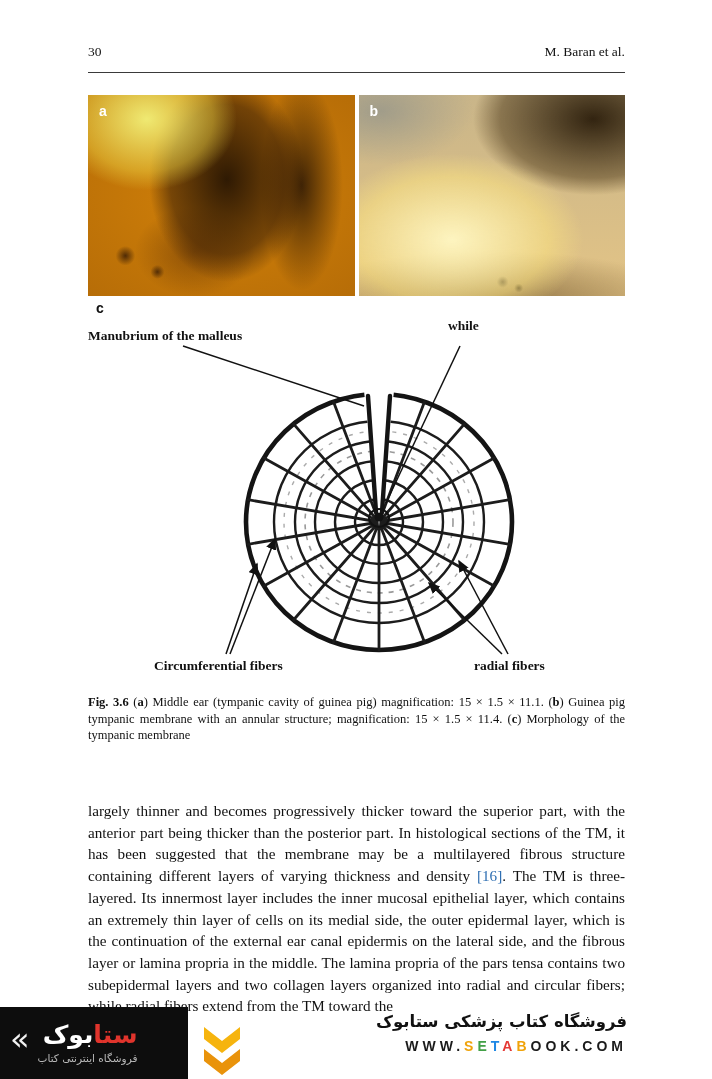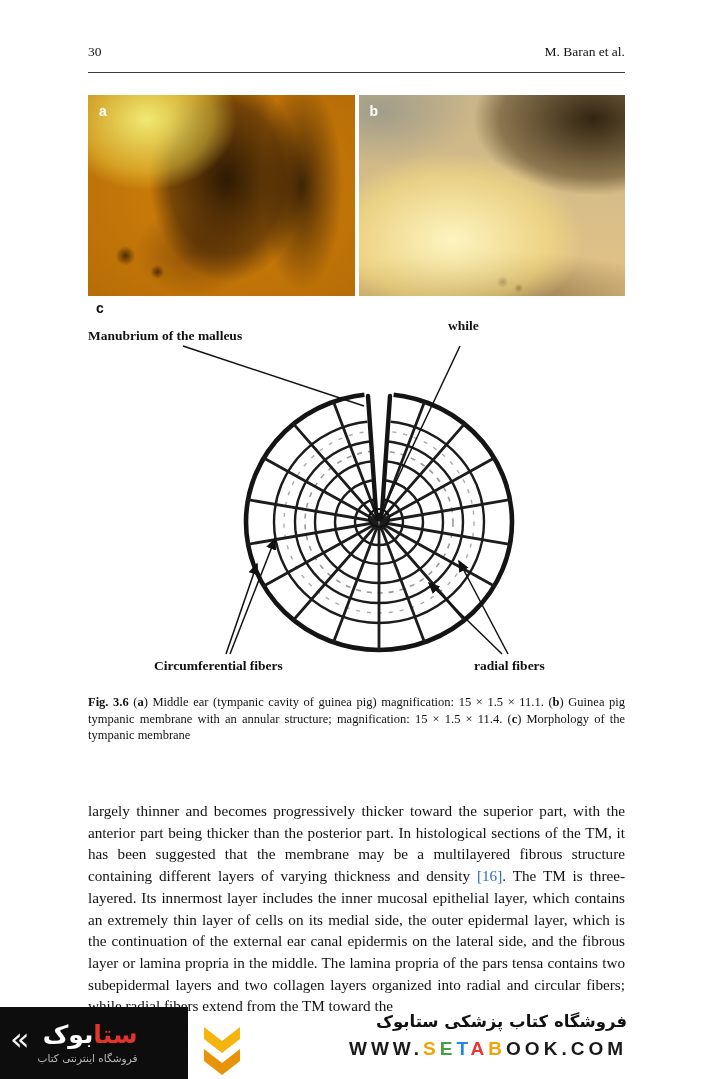--- a/index.html
+++ b/index.html
@@ -133,21 +133,21 @@
     text-align: right;
   }
   .store-name {
     font-family: "DejaVu Sans", sans-serif;
     direction: rtl;
     font-size: 16.5px; font-weight: bold; color: #111;
   }
   .website {
     margin-top: 7px;
     font-family: "Liberation Sans", sans-serif;
-    font-size: 19px; font-weight: bold;
+    font-size: 14px; font-weight: bold;
     letter-spacing: 4px;
     white-space: nowrap;
   }
 </style>
 </head>
 <body>
 
 <div class="page">
 
   <div class="page-header">

